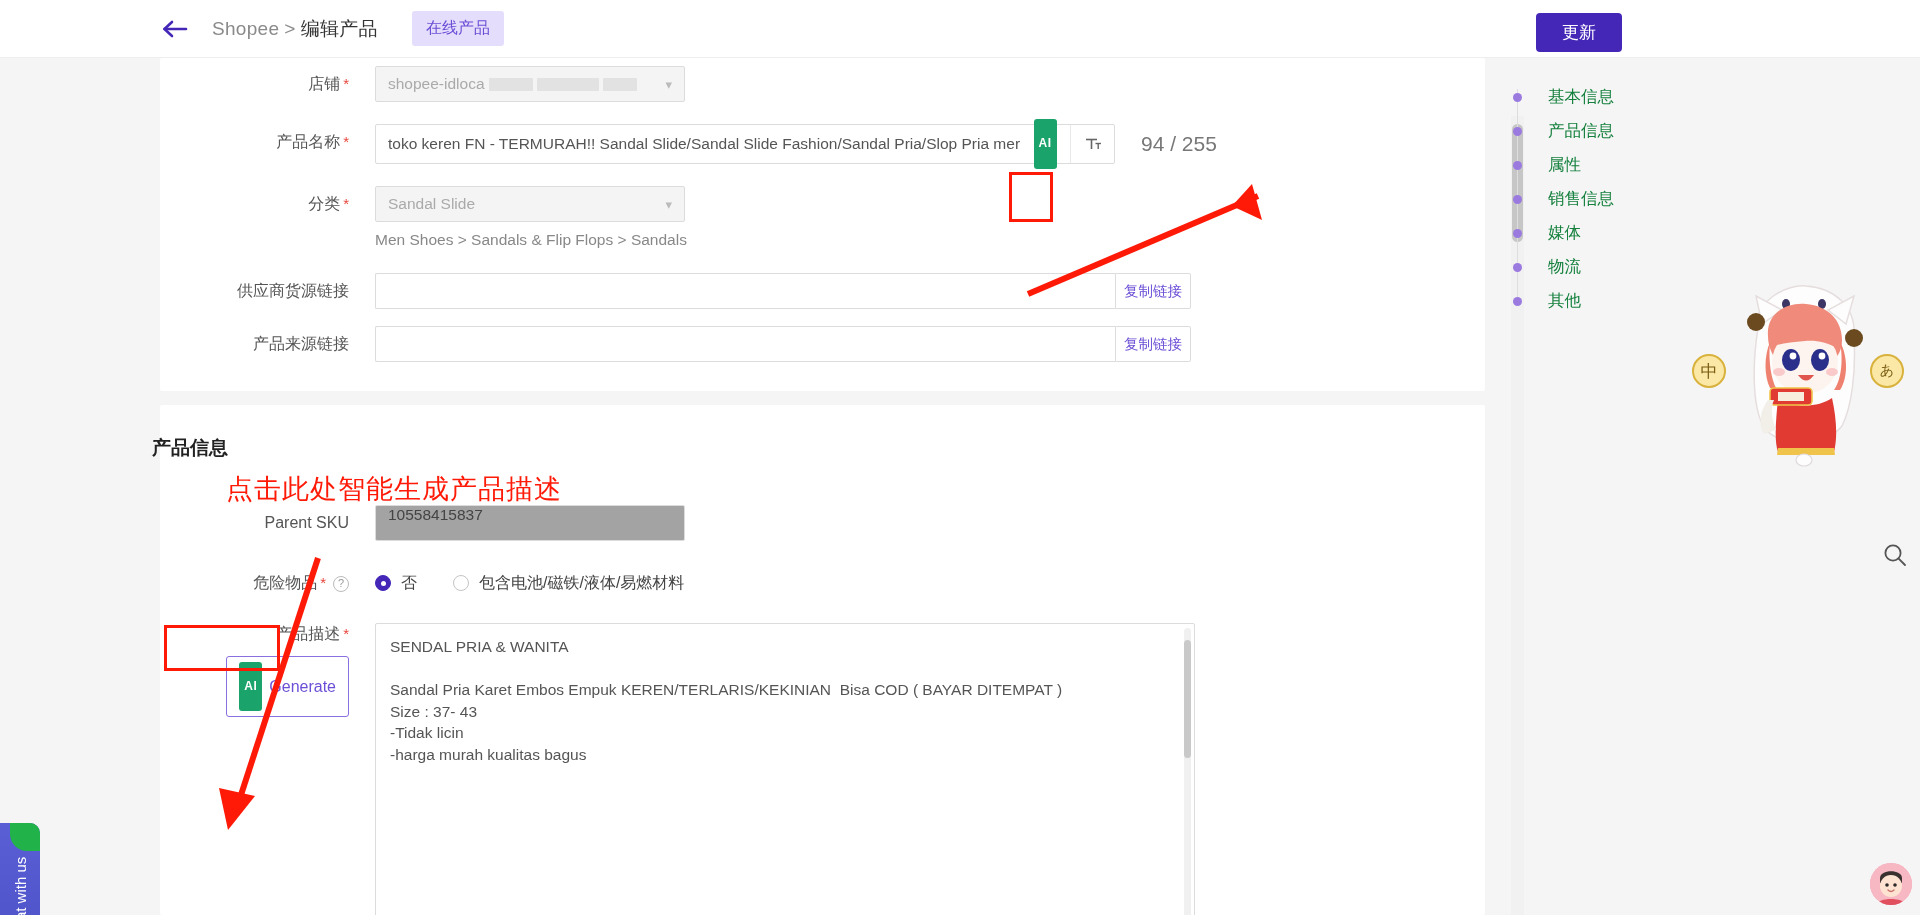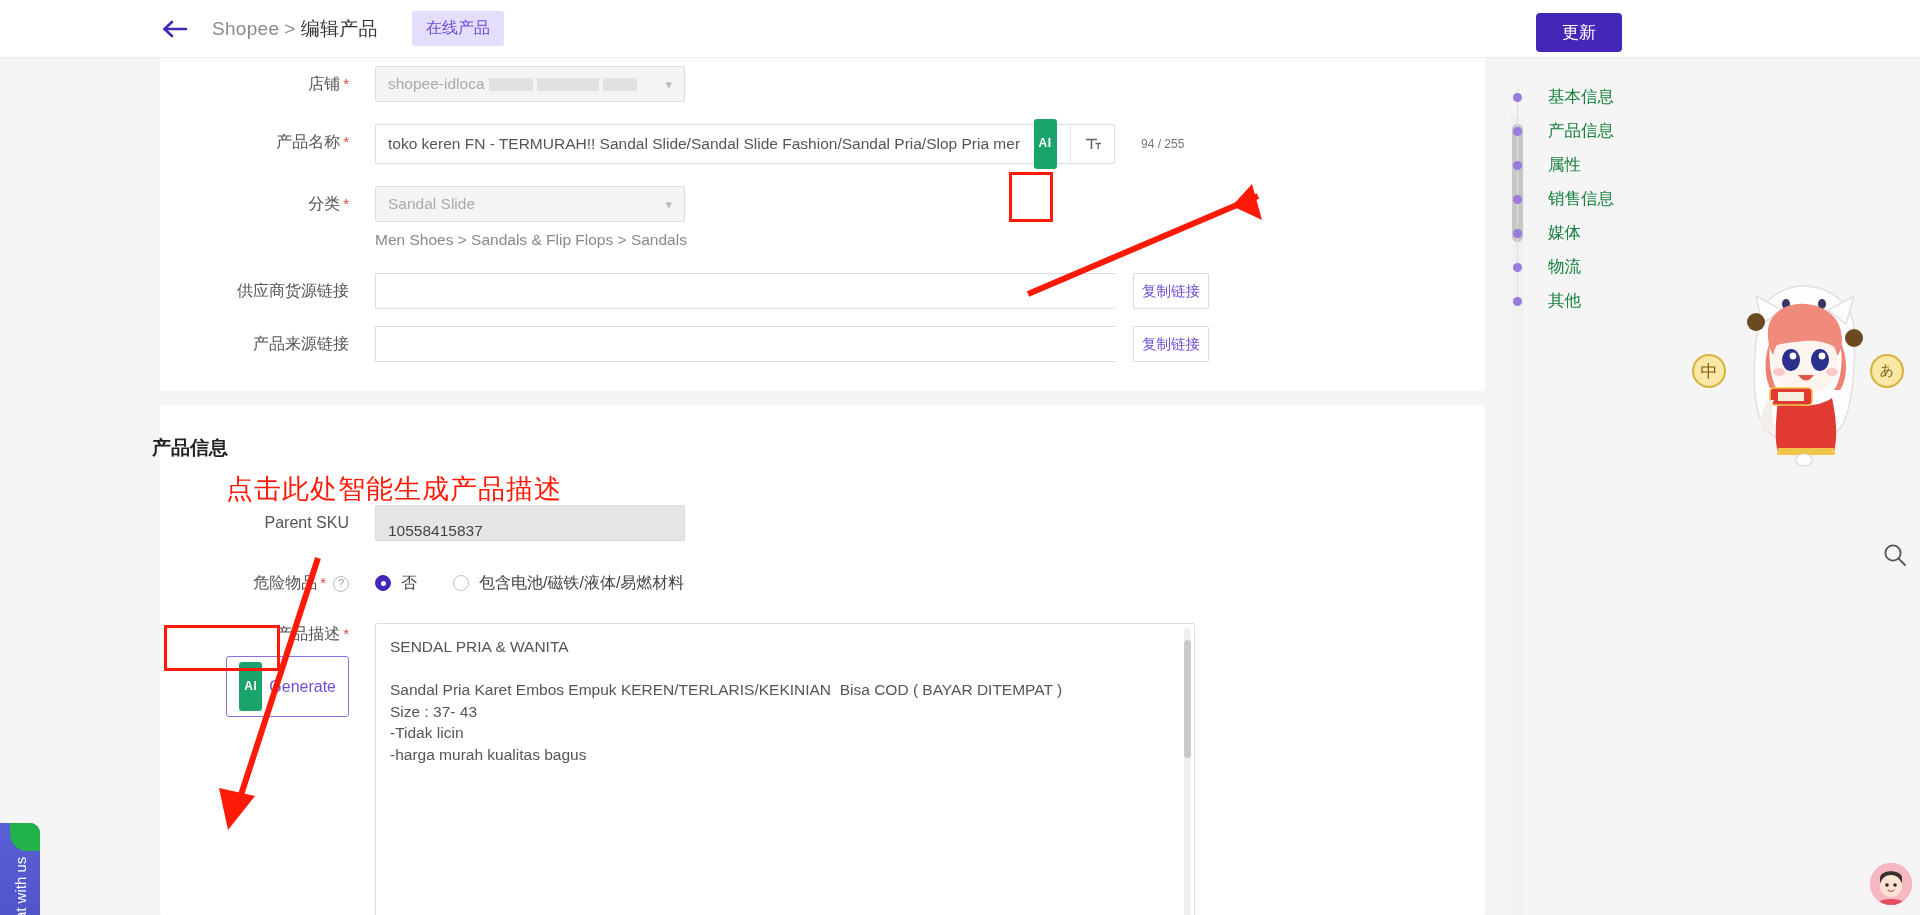--- a/index.html
+++ b/index.html
@@ -61,22 +61,22 @@
   .qmark {
     display: inline-flex; align-items: center; justify-content: center;
     width: 16px; height: 16px; border: 1px solid #bbb; border-radius: 50%;
     font-size: 11px; color: #999; margin-left: 7px; vertical-align: middle;
     line-height: 1;
   }
 
   .ctl { position: relative; }
 
   .input-box {
-    border: 1px solid #dcdcdc; background: #e5e5e5; height: 36px;
-    display: flex; align-items: flex-end; border-radius: 2px;
+    border: 1px solid #dcdcdc; background: #a3a3a3; height: 36px;
+    display: flex; align-items: flex-start; border-radius: 2px;
     font-size: 15.5px; color: #444;
   }
   .input-text { padding: 0 12px; white-space: nowrap; overflow: hidden; }
 
   .select-box {
     width: 310px; height: 36px; border: 1px solid #dcdcdc; border-radius: 2px;
     background: #f4f4f4; display: flex; align-items: center;
     justify-content: space-between; padding: 0 12px;
     font-size: 15.5px; color: #aaa; cursor: pointer;
   }
@@ -102,26 +102,26 @@
     height: 100%; cursor: pointer;
   }
   .ai-chip {
     background: #1aa46b; color: #fff; font-size: 12px; font-weight: bold;
     border-radius: 3px; padding: 18px 5px; letter-spacing: .5px; line-height: 1.1;
   }
   .fmt-cell {
     width: 44px; display: flex; align-items: center; justify-content: center;
     height: 100%; border-left: 1px solid #e8e8e8; cursor: pointer;
   }
-  .char-count { margin-left: 26px; font-size: 12px; color: #777; white-space: nowrap; }
+  .char-count { margin-left: 26px; font-size: 21px; color: #777; white-space: nowrap; }
 
   .cat-path { font-size: 15.5px; color: #888; margin-top: 9px; }
 
   
-  .link-row { display: flex; align-items: flex-start; gap: 18px; }
+  .link-row { display: flex; align-items: flex-start; }
   .link-input {
     width: 740px; height: 36px; border: 1px solid #dcdcdc; border-right: none;
     background: #fff; border-radius: 2px 0 0 2px;
   }
   .copy-btn {
     width: 76px; height: 36px; border: 1px solid #dcdcdc; background: #fff;
     color: #6c4fd6; font-size: 14.5px; display: flex; align-items: center;
     justify-content: center; cursor: pointer; border-radius: 0 2px 2px 0;
     font-family: "Liberation Sans", sans-serif;
   }

